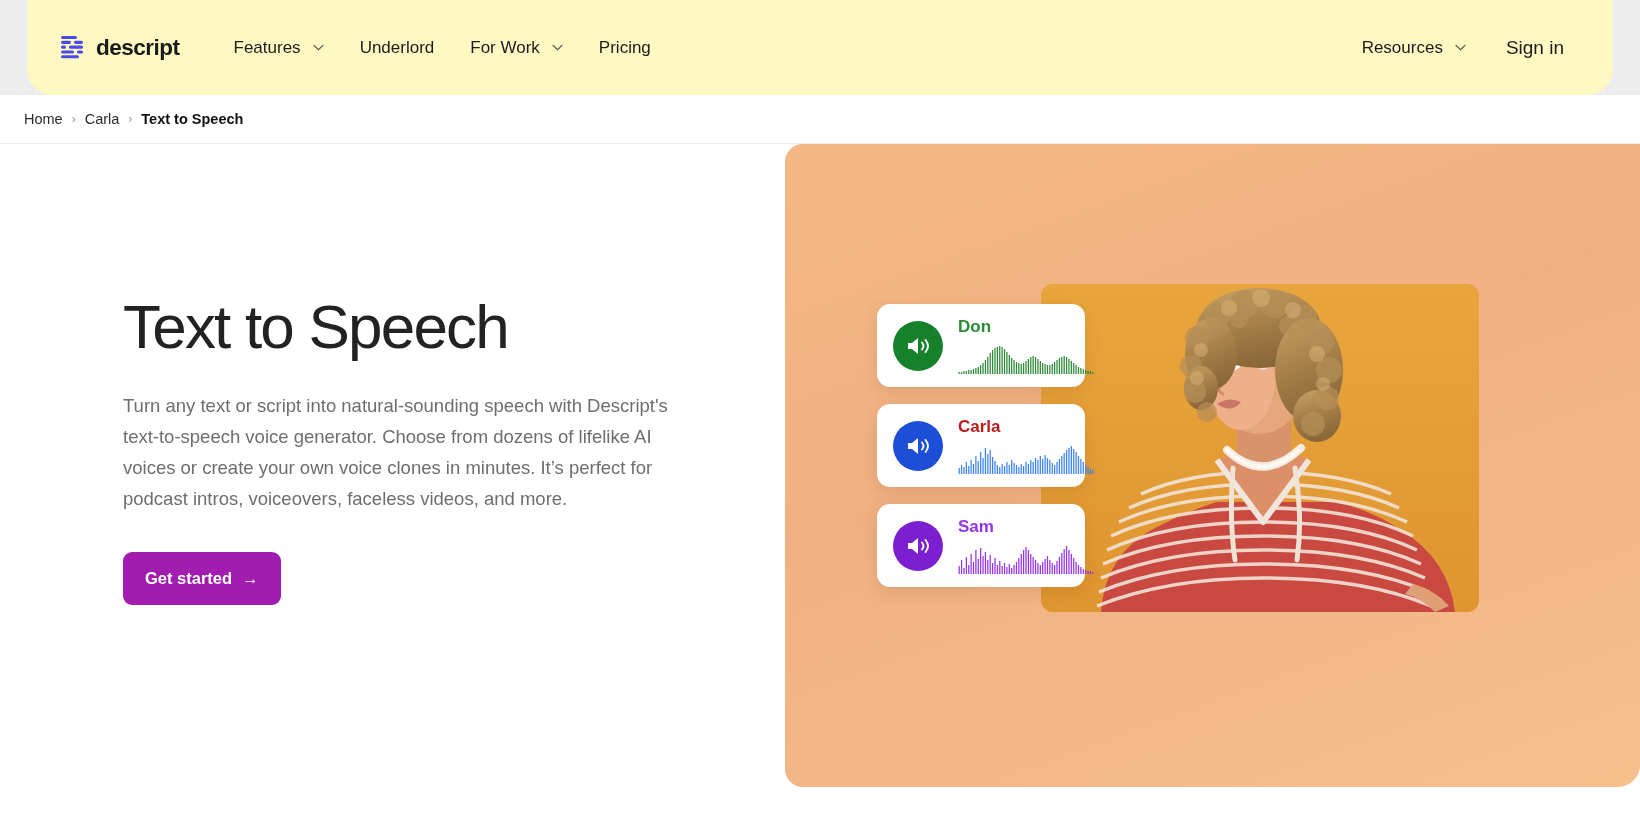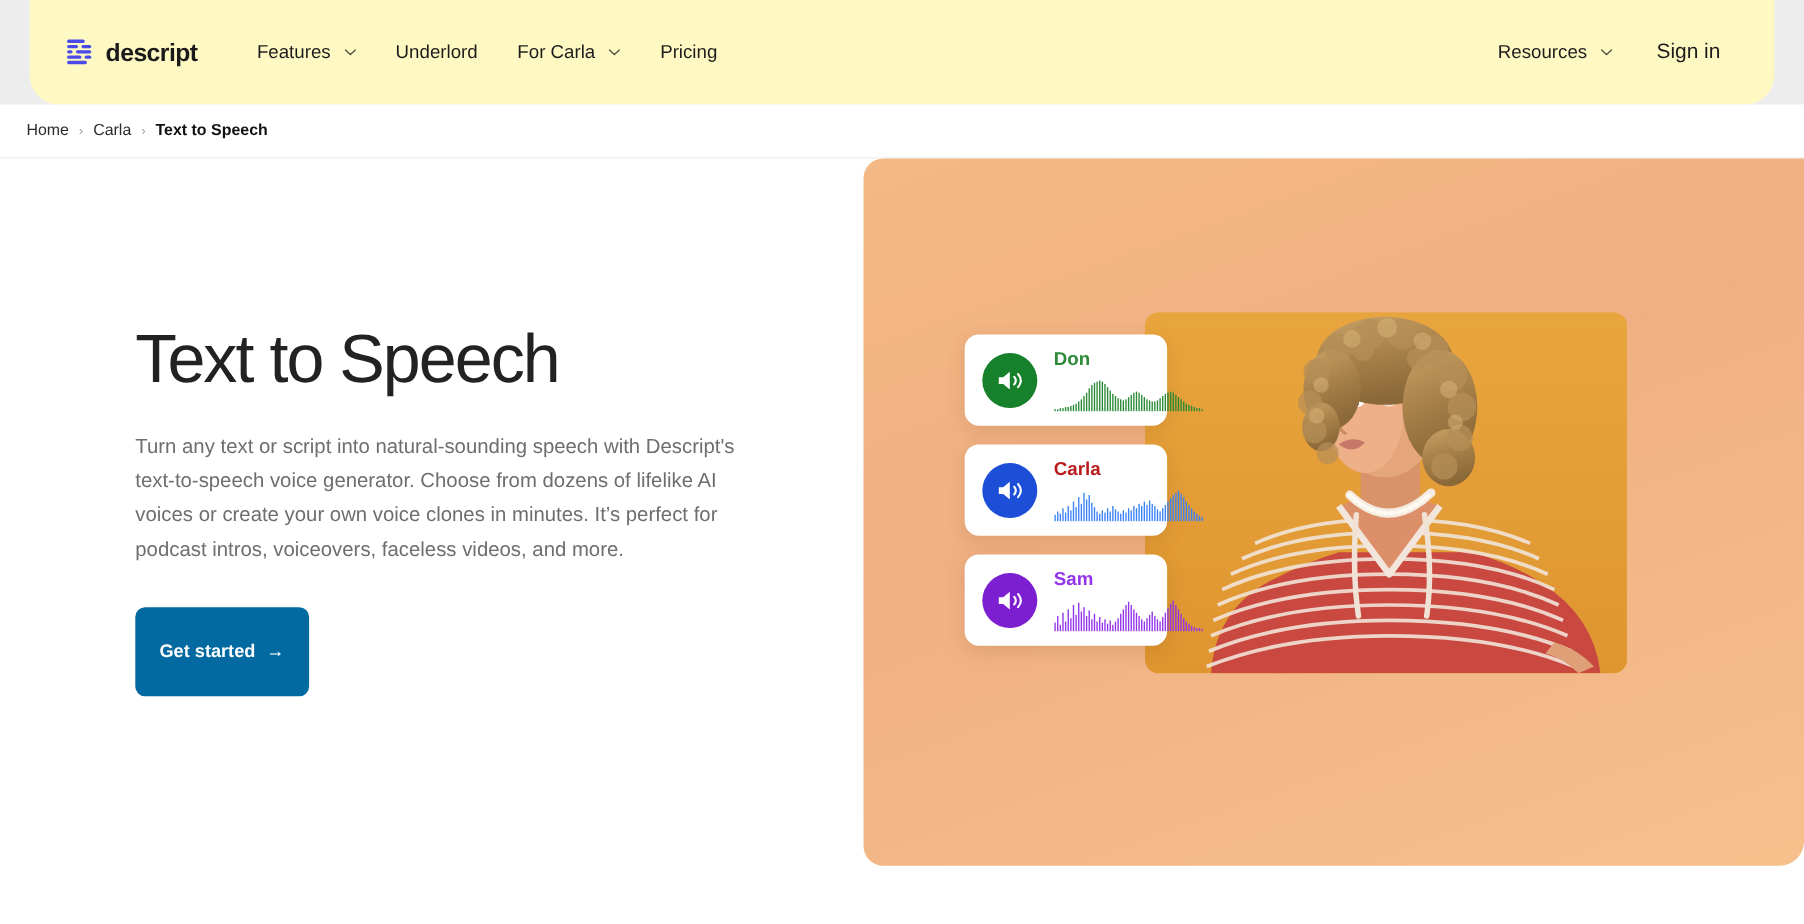--- a/index.html
+++ b/index.html
@@ -58,43 +58,43 @@
   .h1 {
     font-size: 62px; font-weight: 400; color: #222; letter-spacing: -1.8px;
     margin-top: 150px; line-height: 1.05;
   }
   .lede {
     margin-top: 31px; font-size: 18.5px; line-height: 31px;
     color: #6e6e6e; width: 585px;
   }
   .cta {
     margin-top: 38px; display: inline-flex; align-items: flex-start; gap: 10px;
-    background: #0369a1; color: #fff; font-size: 16.5px; font-weight: 700;
-    border: none; border-radius: 9px; padding: 31px 22px;
+    background: #a21caf; color: #fff; font-size: 16.5px; font-weight: 700;
+    border: none; border-radius: 9px; padding: 17px 22px;
     cursor: pointer; font-family: inherit;
   }
 
   
   .hero {
     position: absolute; left: 785px; top: 0; width: 855px; height: 643px;
     background: linear-gradient(160deg, #f3b883 0%, #f0b083 42%, #f6c08d 100%);
     border-top-left-radius: 18px; border-bottom-left-radius: 18px;
     border-bottom-right-radius: 22px;
     overflow: hidden;
   }
   .photo {
     position: absolute; left: 256px; top: 140px; width: 438px; height: 328px;
     border-radius: 12px; overflow: hidden;
     background: linear-gradient(180deg, #e8a13a 0%, #e39b34 100%);
   }
 
   
   .cards { position: absolute; left: 92px; top: 160px; width: 232px; }
   .vcard {
-    position: relative; width: 184px; height: 83px;
+    position: relative; width: 208px; height: 83px;
     background: #fff; border-radius: 13px;
     box-shadow: 0 5px 16px rgba(120,70,20,.15);
     display: flex; align-items: center; padding: 0 16px;
     margin-bottom: 17px; cursor: pointer;
   }
   .spk { width: 50px; height: 50px; border-radius: 50%; flex: 0 0 50px;
          display: flex; align-items: center; justify-content: center; }
   .vbody { margin-left: 15px; flex: 1; }
   .vname { font-size: 17px; font-weight: 700; line-height: 1; }
   .wave { margin-top: 9px; height: 30px; display: block; }
@@ -123,21 +123,21 @@
       <div class="nav-item">
         <span>Features</span>
         <svg class="chev" viewBox="0 0 11 7">
           <path d="M1 1.4 L5.5 5.6 L10 1.4" stroke="#1c1c1c" stroke-width="1.2" fill="none" stroke-linecap="round"></path>
         </svg>
       </div>
       <div class="nav-item">
         <span>Underlord</span>
       </div>
       <div class="nav-item">
-        <span>For Carla</span>
+        <span>For Work</span>
         <svg class="chev" viewBox="0 0 11 7">
           <path d="M1 1.4 L5.5 5.6 L10 1.4" stroke="#1c1c1c" stroke-width="1.2" fill="none" stroke-linecap="round"></path>
         </svg>
       </div>
       <div class="nav-item">
         <span>Pricing</span>
       </div>
     </nav>
   </div>
 

